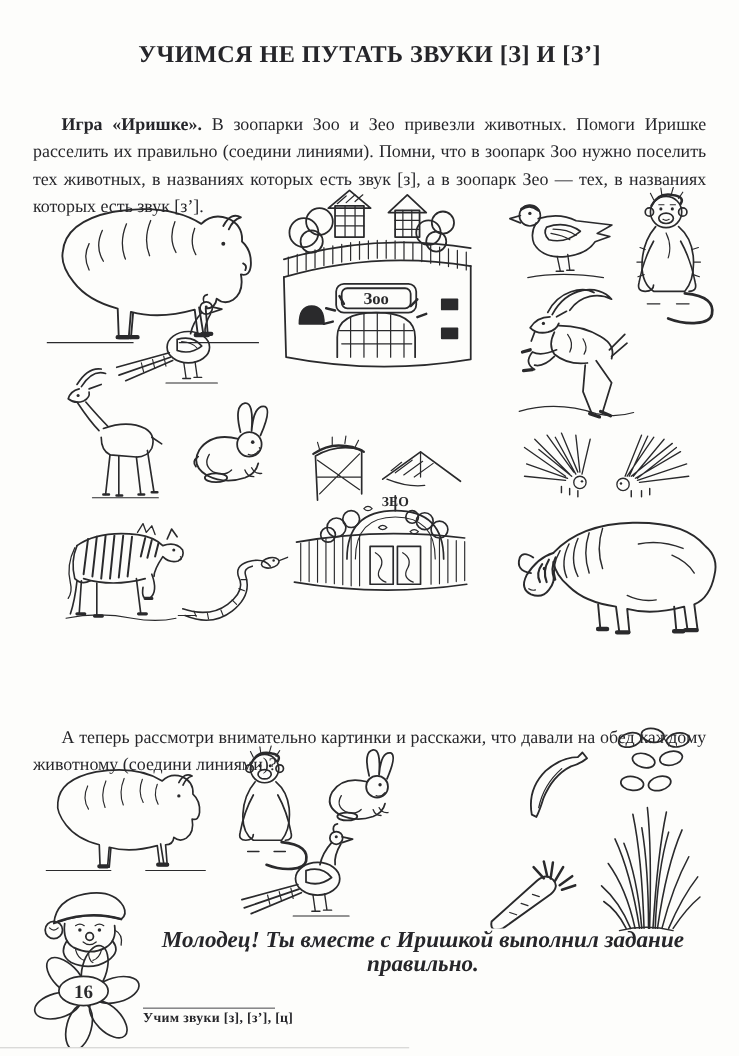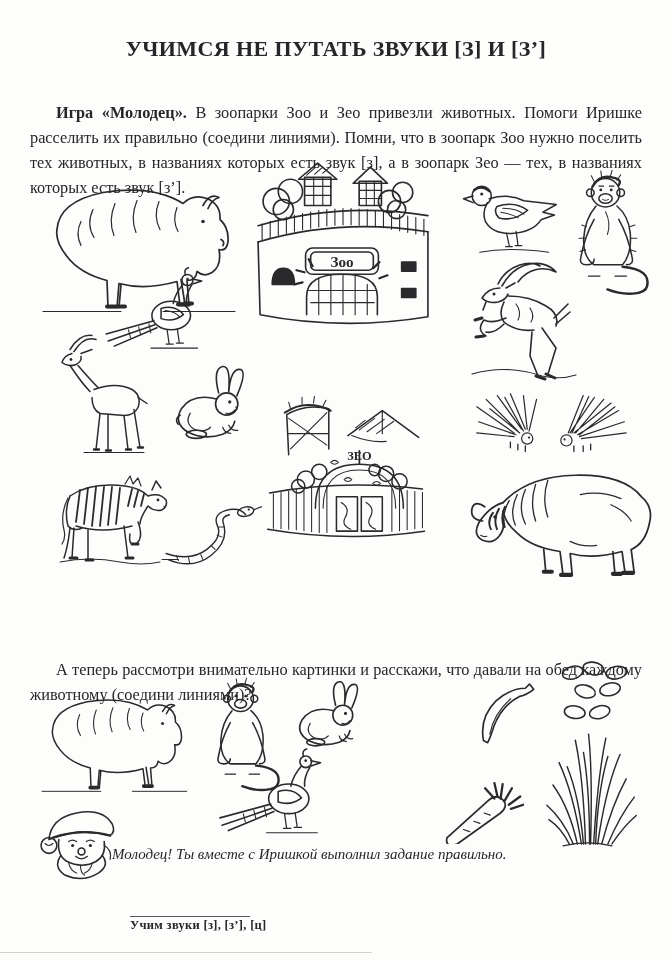--- a/index.html
+++ b/index.html
@@ -14,21 +14,21 @@
   }
   .para{
     position:absolute;left:30px;width:612px;text-align:justify;
     font-size:16.3px;line-height:25px;
   }
   .para.indent{text-indent:26px;}
   .bold{font-weight:bold;}
   .ital{font-style:italic;}
   .praise{
     position:absolute;left:112px;top:843px;width:545px;
-    font-weight:normal;font-style:italic;font-size:15px;line-height:22px;
+    font-weight:bold;font-style:italic;font-size:21px;line-height:22px;text-align:center;
   }
   .footer-series{
     position:absolute;left:130px;top:890px;
     font-size:12.5px;font-weight:bold;letter-spacing:.3px;margin-top:28px;
   }
   .footer-rule{position:absolute;left:130px;top:916px;width:120px;height:1px;background:#56565a;}
   .scan-edge{position:absolute;left:0;top:952px;width:372px;height:1px;background:#d2d2cf;}
   .watermark{
     position:absolute;left:34px;top:450px;width:610px;z-index:6;
     font-family:"Liberation Sans",sans-serif;font-weight:bold;
@@ -40,38 +40,38 @@
   .art svg{display:block;width:100%;height:100%;}
   .svgtxt{font-family:"Liberation Serif",serif;font-weight:bold;}
 </style>
 </head>
 <body>
 
 <div class="page">
 
   <div class="title">УЧИМСЯ НЕ ПУТАТЬ ЗВУКИ [З] И [З’]</div>
 
-  <p class="para indent" style="top:84px;"><span class="bold">Игра «Молодец».</span><span> В зоопарки Зоо и Зео привезли животных. Помоги Иришке расселить их правильно (соедини линиями). Помни, что в зоопарк Зоо нужно поселить тех животных, в названиях которых есть звук [з], а в зоопарк Зео — тех, в названиях которых есть звук [з’].</span></p>
+  <p class="para indent" style="top:84px;"><span class="bold">Игра «Иришке».</span><span> В зоопарки Зоо и Зео привезли животных. Помоги Иришке расселить их правильно (соедини линиями). Помни, что в зоопарк Зоо нужно поселить тех животных, в названиях которых есть звук [з], а в зоопарк Зео — тех, в названиях которых есть звук [з’].</span></p>
 
   <div class="art" style="left:35px;top:176px;width:215px;height:148px;">
     <svg viewBox="0 0 215 145">
         <g stroke="#2a2a2c" fill="none" stroke-width="1.7" stroke-linecap="round" stroke-linejoin="round">
       <path d="M22,52 Q24,24 68,15 Q118,7 148,26 Q158,16 172,21 Q186,27 185,42 Q194,50 193,64 Q192,74 184,72 Q187,88 177,95 Q169,100 162,94 Q161,103 152,103 L154,128 L145,128 L142,104 Q110,113 84,106 L82,130 L73,130 L72,103 Q45,96 32,79 Q20,64 22,52 Z"></path>
       <path d="M168,28 Q175,15 184,20 Q177,22 173,31"></path>
       <circle cx="168" cy="44" r="1.8" fill="#2a2a2c" stroke="none"></circle>
       <path d="M186,62 q4,2 2,6"></path>
       <path d="M58,32 q-7,15 1,28 M80,26 q-7,17 -1,32 M102,23 q-7,17 -1,32 M124,24 q-6,15 1,28 M142,30 q-5,13 1,24 M46,44 q-6,12 0,24" stroke-width="1.2"></path>
       <path d="M86,107 l-2,23 m62,-28 l4,25"></path>
       <path d="M72,129 h10 M143,127 h11 M83,129 h7 M149,126 h8" stroke-width="4"></path>
       <path d="M8,134 h78 M128,134 h72" stroke-width="1.1"></path>
     </g>
       </svg>
   </div>
 
-  <div class="art" style="left:252px;top:160px;width:182px;height:176px;">
+  <div class="art" style="left:252px;top:170px;width:182px;height:176px;">
     <svg viewBox="0 0 180 172">
         <g stroke="#2a2a2c" fill="none" stroke-width="1.6" stroke-linecap="round" stroke-linejoin="round">
       <circle cx="24" cy="40" r="13"></circle>
           <circle cx="38" cy="30" r="12"></circle>
           <circle cx="31" cy="48" r="10"></circle>
       <circle cx="136" cy="40" r="11"></circle>
           <circle cx="149" cy="31" r="10"></circle>
           <circle cx="143" cy="48" r="9"></circle>
       <rect x="52" y="16" width="26" height="28"></rect>
       <path d="M46,18 L65,2 L84,18 Z"></path>
@@ -424,20 +424,34 @@
       <path d="M34,36 q4,-3 8,0 M52,36 q4,-3 8,0" stroke-width="1.2"></path>
       <circle cx="47" cy="46" r="3.5"></circle>
       <path d="M41,51 q6,5 12,0" stroke-width="1.2"></path>
       <path d="M26,50 Q18,62 30,70 Q48,78 64,68 Q76,60 68,50"></path>
       <path d="M34,58 q2,8 8,10 M46,60 q0,8 4,10 M58,58 q-2,8 -8,10" stroke-width="1.1"></path>
       <path d="M70,40 q8,4 6,14" stroke-width="1.2"></path>
     </g>
       </svg>
   </div>
 
+  <div class="art" style="left:24px;top:858px;width:112px;height:94px;">
+    <svg viewBox="0 0 110 92">
+        <g stroke="#2a2a2c" fill="none" stroke-width="1.5" stroke-linecap="round" stroke-linejoin="round">
+      <ellipse cx="81" cy="48" rx="21" ry="11" transform="rotate(-15 54 48)"></ellipse>
+      <ellipse cx="81" cy="48" rx="21" ry="11" transform="rotate(-75 54 48)"></ellipse>
+      <ellipse cx="81" cy="48" rx="21" ry="11" transform="rotate(-135 54 48)"></ellipse>
+      <ellipse cx="81" cy="48" rx="21" ry="11" transform="rotate(-195 54 48)"></ellipse>
+      <ellipse cx="81" cy="48" rx="21" ry="11" transform="rotate(-255 54 48)"></ellipse>
+      <ellipse cx="81" cy="48" rx="21" ry="11" transform="rotate(-315 54 48)"></ellipse>
+      <ellipse cx="51" cy="42" rx="22" ry="13" fill="#fdfdfb"></ellipse>
+      <text class="svgtxt" x="51" y="48" font-size="17" text-anchor="middle" fill="#2a2a2c" stroke="none">16</text>
+    </g>
+      </svg>
+  </div>
 
   <div class="praise">Молодец! Ты вместе с Иришкой выполнил задание правильно.</div>
 
   <div class="footer-series">Учим звуки [з], [з’], [ц]</div>
   <div class="footer-rule"></div>
   <div class="scan-edge"></div>
 
 </div>
 
 </body></html>

